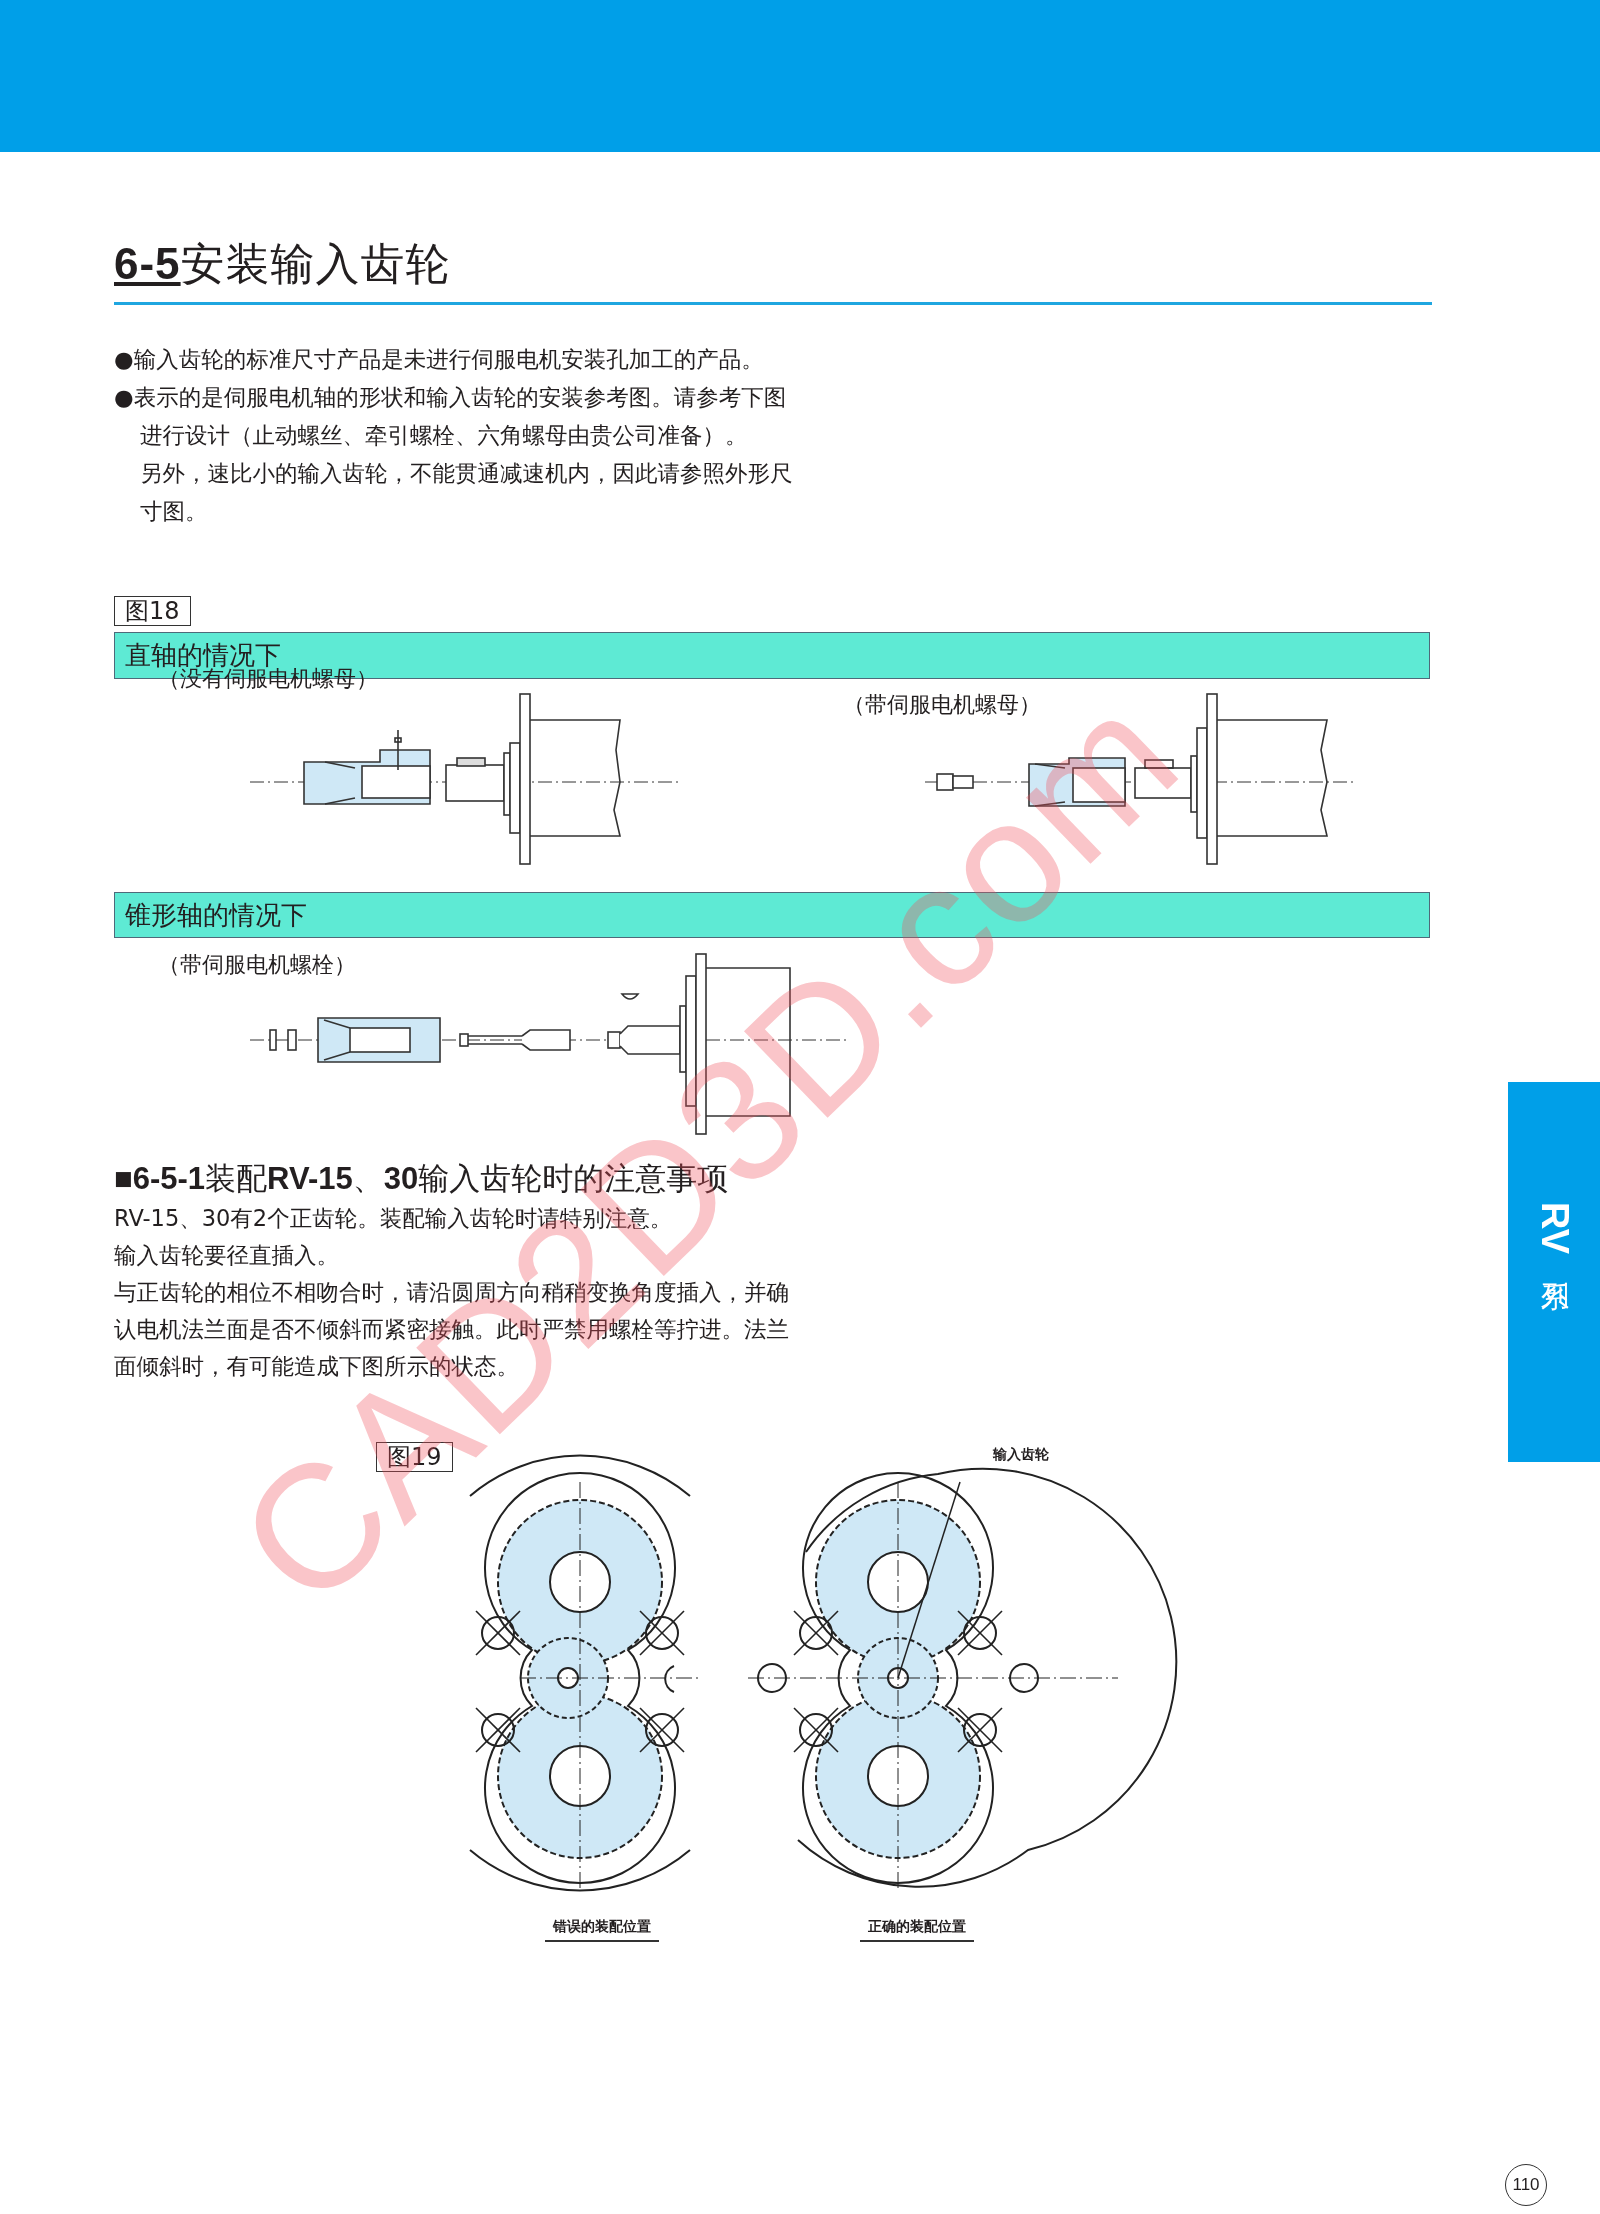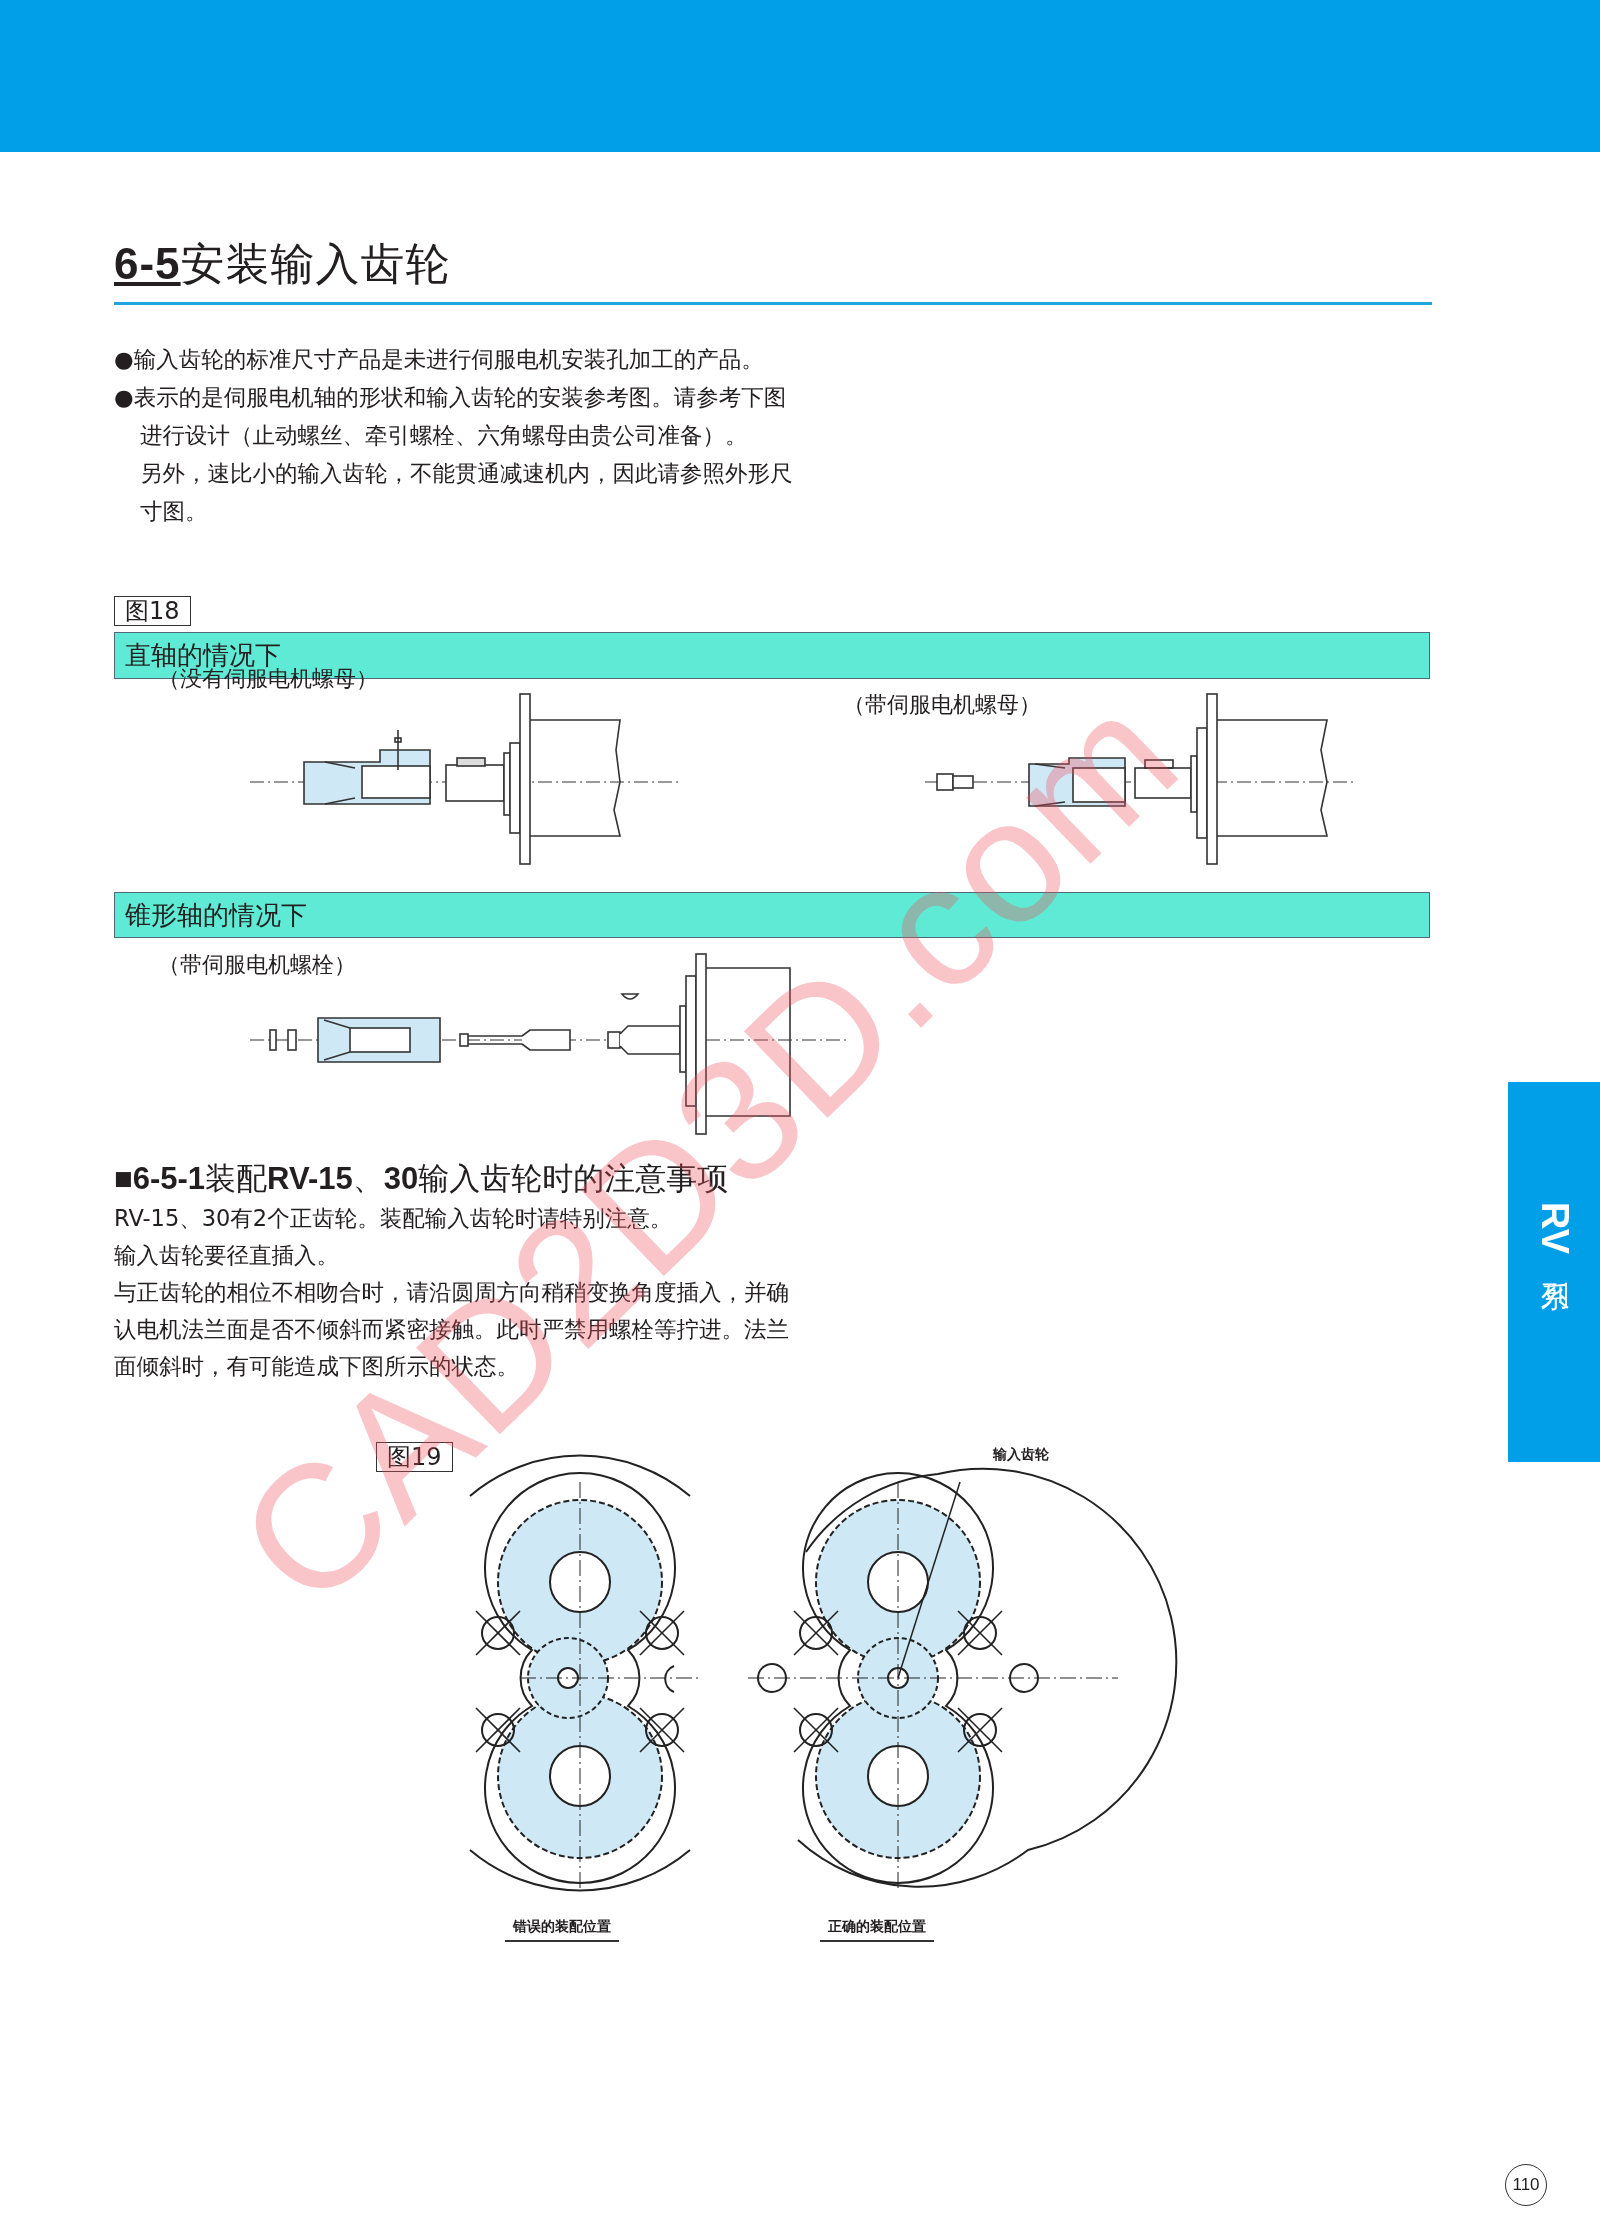--- a/index.html
+++ b/index.html
@@ -17,21 +17,21 @@
   .caption{position:absolute;font-size:22px;color:#231f20;white-space:nowrap;}
   .sub-head{position:absolute;left:114px;top:1158px;font-size:31px;line-height:40px;color:#231f20;white-space:nowrap;}
   .sub-head b{font-family:"Liberation Sans",sans-serif;}
   .side-tab{position:absolute;left:1508px;top:1082px;width:92px;height:380px;background:#009fe8;}
   .side-tab .txt{position:absolute;left:50%;top:120px;transform:translateX(-50%);writing-mode:vertical-rl;color:#fff;white-space:nowrap;}
   .side-tab .rv{font-family:"Liberation Sans",sans-serif;font-weight:bold;font-size:38px;}
   .side-tab .xl{font-size:28px;margin-top:6px;}
   .page-num{position:absolute;left:1505px;top:2164px;width:40px;height:40px;border:1.6px solid #333;border-radius:50%;
             font-size:17px;line-height:40px;text-align:center;color:#231f20;font-family:"Liberation Sans",sans-serif;}
   .fig-label{position:absolute;font-size:14px;font-weight:bold;color:#231f20;white-space:nowrap;}
-  .fig-label.ul{border-bottom:2px solid #333;padding:0 8px 4px 8px;}
+  .fig-label.ul{border-bottom:2px solid #333;padding:0 8px 4px 8px;margin-left:40px;}
   svg.draw{position:absolute;overflow:visible;}
   .wm{position:absolute;left:200px;top:1500px;font-family:"Liberation Sans",sans-serif;font-size:175px;font-weight:normal;
       color:rgba(240,80,90,0.33);transform-origin:0 0;transform:rotate(-44deg);white-space:nowrap;letter-spacing:2px;pointer-events:none;}
 </style>
 </head>
 <body>
 
 <div class="top-band"></div>
 
 <div class="page-title"><span class="num">6-5</span><span>安装输入齿轮</span></div>

